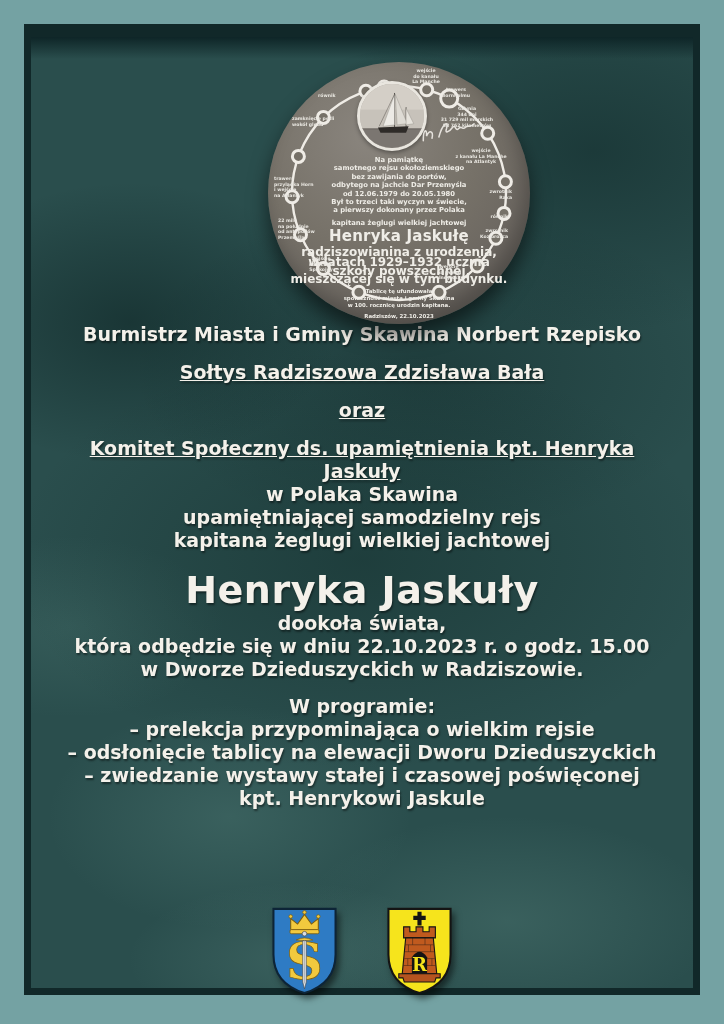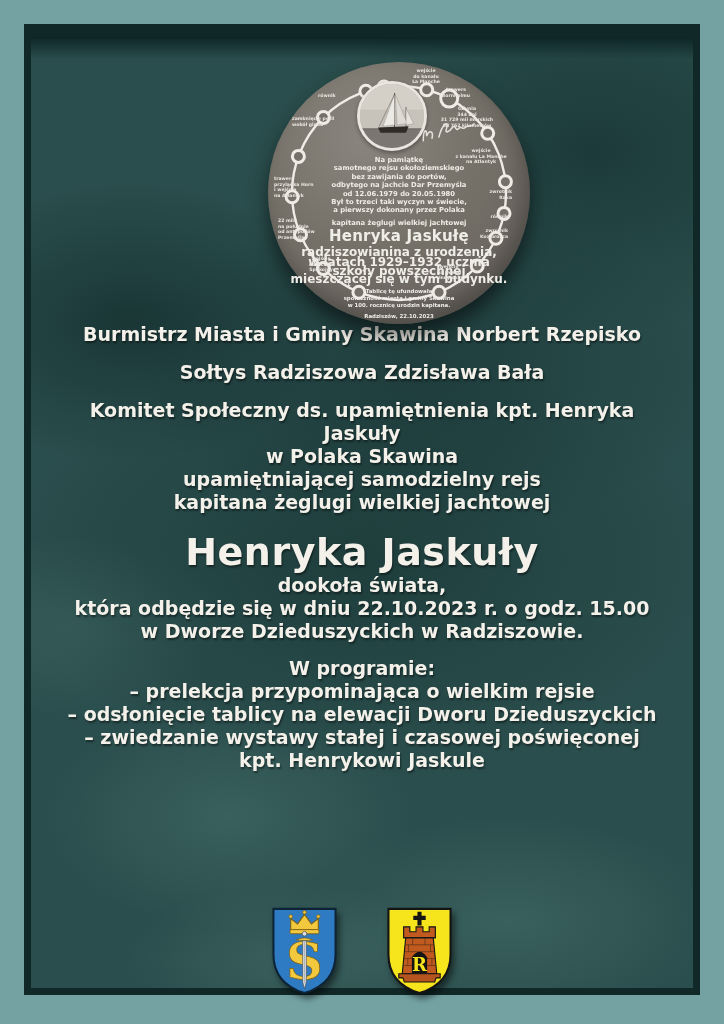--- a/index.html
+++ b/index.html
@@ -63,21 +63,21 @@
   .r9{left:6px;top:114px;width:54px;}
   .r10{left:24px;top:54px;width:58px;}
   .r11{left:50px;top:31px;width:30px;}
   
   .invite{
     position:absolute;left:20px;right:20px;top:286px;text-align:center;
     color:#f4f1ea;font-weight:bold;
     text-shadow:1px 2px 2px rgba(0,0,0,.45);
   }
   .ln{font-size:19px;line-height:23px;}
-  .mt14{margin-top:14px;} .mt15{margin-top:15px;} .mt6{}
+  .mt14{margin-top:14px;} .mt15{margin-top:15px;text-decoration:underline;} .mt6{}
   .big-name{font-size:38px;line-height:44px;margin-top:16px;letter-spacing:.5px;}
   
   .crests{position:absolute;left:0;right:0;top:868px;display:flex;justify-content:center;gap:46px;z-index:4;}
   .crest{width:69px;height:92px;filter:drop-shadow(3px 5px 3px rgba(0,0,0,.5));}
 </style>
 </head>
 <body>
 
 <div class="poster">
   <div class="top-band"></div>
@@ -176,20 +176,21 @@
 i wejście
 na Atlantyk</span>
     <span class="rlab r10 al">zamknięcie pętli
 wokół globu</span>
     <span class="rlab r11 al">równik</span>
   </div>
 
   <div class="invite">
     <div class="ln">Burmistrz Miasta i Gminy Skawina Norbert Rzepisko</div>
     <div class="ln mt15">Sołtys Radziszowa Zdzisława Bała</div>
+    <div class="ln mt15">oraz</div>
     <div class="ln mt15">Komitet Społeczny ds. upamiętnienia kpt. Henryka Jaskuły</div>
     <div class="ln">w Polaka Skawina</div>
     <div class="ln">upamiętniającej samodzielny rejs</div>
     <div class="ln">kapitana żeglugi wielkiej jachtowej</div>
     <div class="big-name">Henryka Jaskuły</div>
     <div class="ln mt6">dookoła świata,</div>
     <div class="ln">która odbędzie się w dniu 22.10.2023 r. o godz. 15.00</div>
     <div class="ln">w Dworze Dzieduszyckich w Radziszowie.</div>
     <div class="ln mt14">W programie:</div>
     <div class="ln">– prelekcja przypominająca o wielkim rejsie</div>

